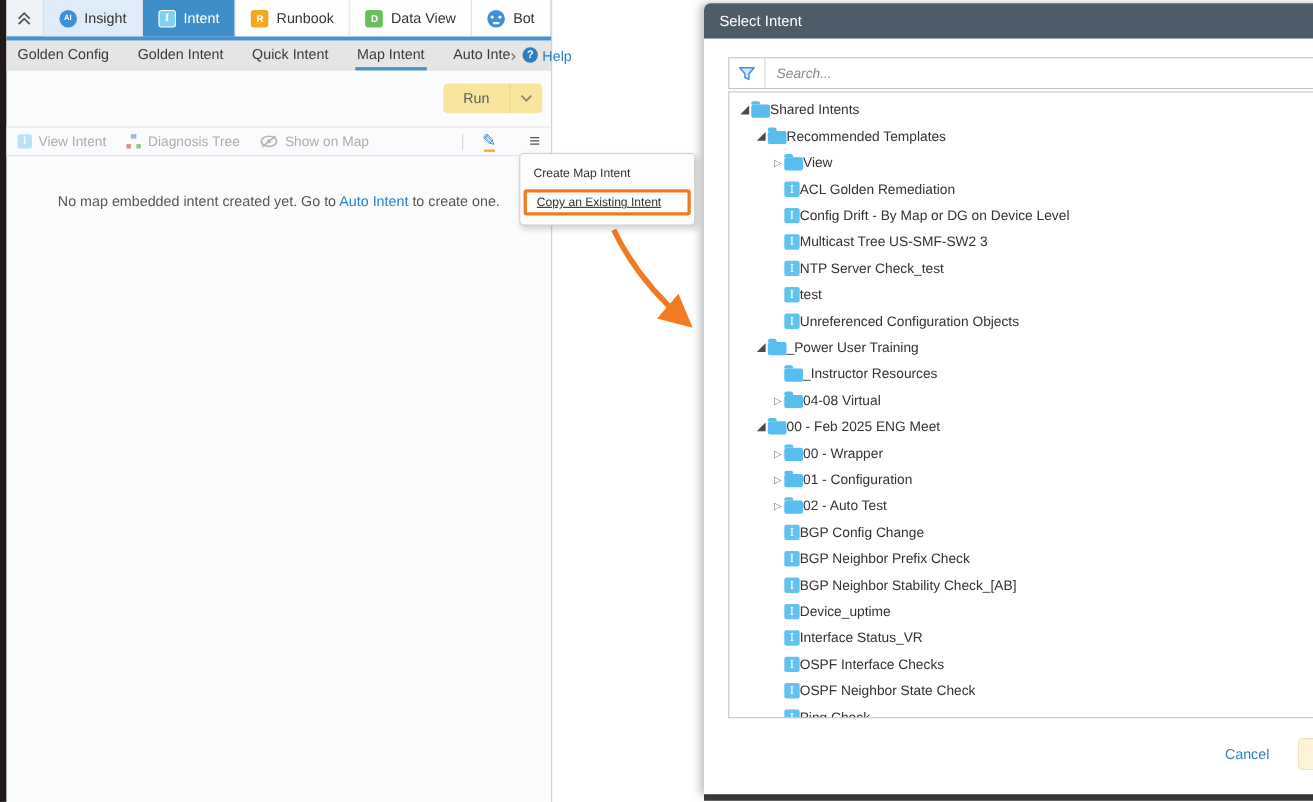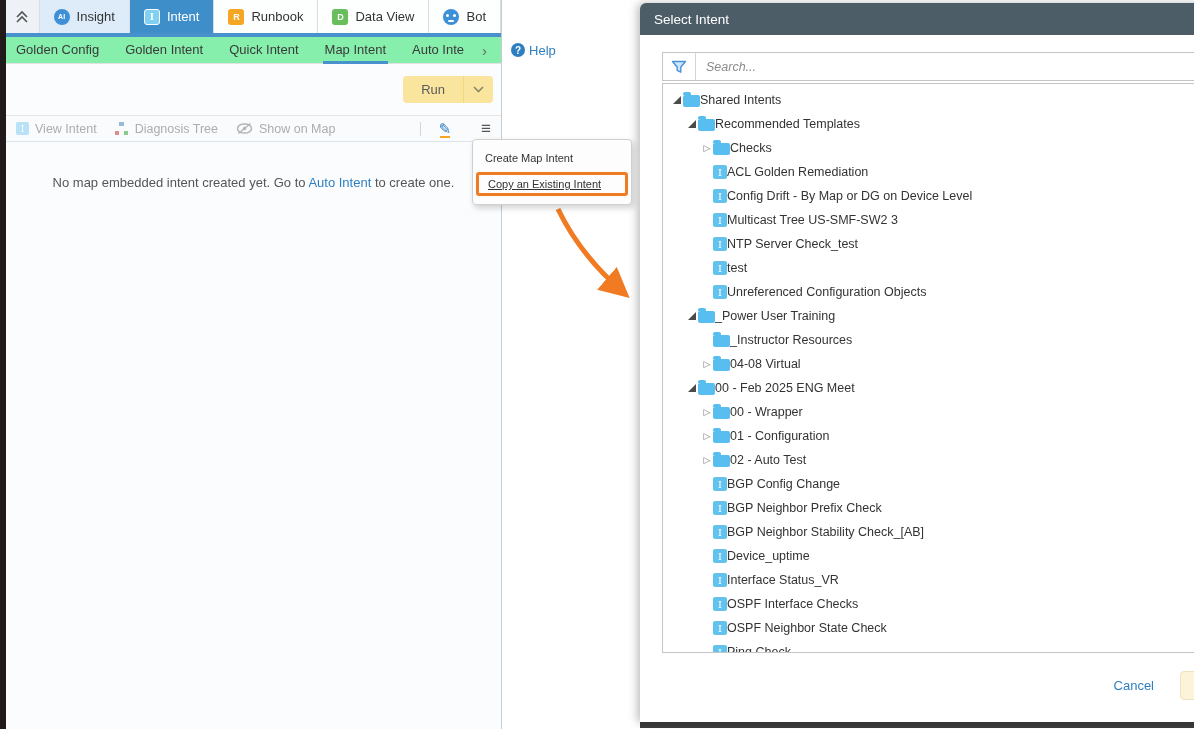--- a/index.html
+++ b/index.html
@@ -26,22 +26,22 @@
   .sq-intent  { background:#7fd0f2; border:1px solid #fff; font-family:"DejaVu Serif",serif; }
   .sq-runbook { background:#f5a623; }
   .sq-dataview{ background:#67be5b; }
   .sq-bot { background:#3d8fd6; border-radius:50%; position:relative; }
   .sq-bot::before { content:""; position:absolute; left:3px; top:5px; width:3px; height:3px;
     border-radius:50%; background:#fff; box-shadow:7px 0 0 #fff; }
   .sq-bot::after { content:""; position:absolute; left:5px; bottom:3px; width:6px; height:2px;
     border-radius:1px; background:#fff; }
   .blue-strip { height:4px; background:#4791cd; }
 
-  .subnav { display:flex; align-items:center; height:27px; background:#86efac;
-    border-bottom:1px solid #e2e2e2; padding:8px 10px; gap:30px; font-size:13px; color:#3a3a3a; }
+  .subnav { display:flex; align-items:center; height:27px; background:#e5e5e5;
+    border-bottom:1px solid #e2e2e2; padding:8px 10px; gap:12px; font-size:13px; color:#3a3a3a; }
   .subnav-item { position:relative; cursor:pointer; white-space:nowrap; padding:4px 0 6px; }
   .subnav-item.active::after { content:""; position:absolute; left:-2px; right:-2px; bottom:-1px;
     height:3px; background:#4791cd; }
   .subnav-chevron { color:#666; font-size:15px; cursor:pointer; margin-left:-12px; }
   .help { display:flex; align-items:center; gap:4px; color:#2e7fc1; cursor:pointer; margin-left:-6px; }
   .help-q { width:14px; height:14px; border-radius:50%; background:#2e7fc1; color:#fff;
     font-size:10px; font-weight:bold; display:flex; align-items:center; justify-content:center; }
 
   .actions-row { height:51px; display:flex; justify-content:flex-end; align-items:center; padding-right:8px; }
   .run-btn { display:flex; height:27px; border-radius:4px; overflow:hidden; background:#fae59f; cursor:pointer; }
@@ -267,21 +267,21 @@
             <span class="exp-open"></span>
           </span>
           <span class="folder-ic"></span>
           <span>Recommended Templates</span>
         </div>
         <div class="tree-row" style="padding-left: 38px;">
           <span class="exp">
             <span class="exp-closed">▷</span>
           </span>
           <span class="folder-ic"></span>
-          <span>Checks</span>
+          <span>View</span>
         </div>
         <div class="tree-row" style="padding-left: 38px;">
           <span class="exp"></span>
           <span class="intent-ic">I</span>
           <span>ACL Golden Remediation</span>
         </div>
         <div class="tree-row" style="padding-left: 38px;">
           <span class="exp"></span>
           <span class="intent-ic">I</span>
           <span>Config Drift - By Map or DG on Device Level</span>

